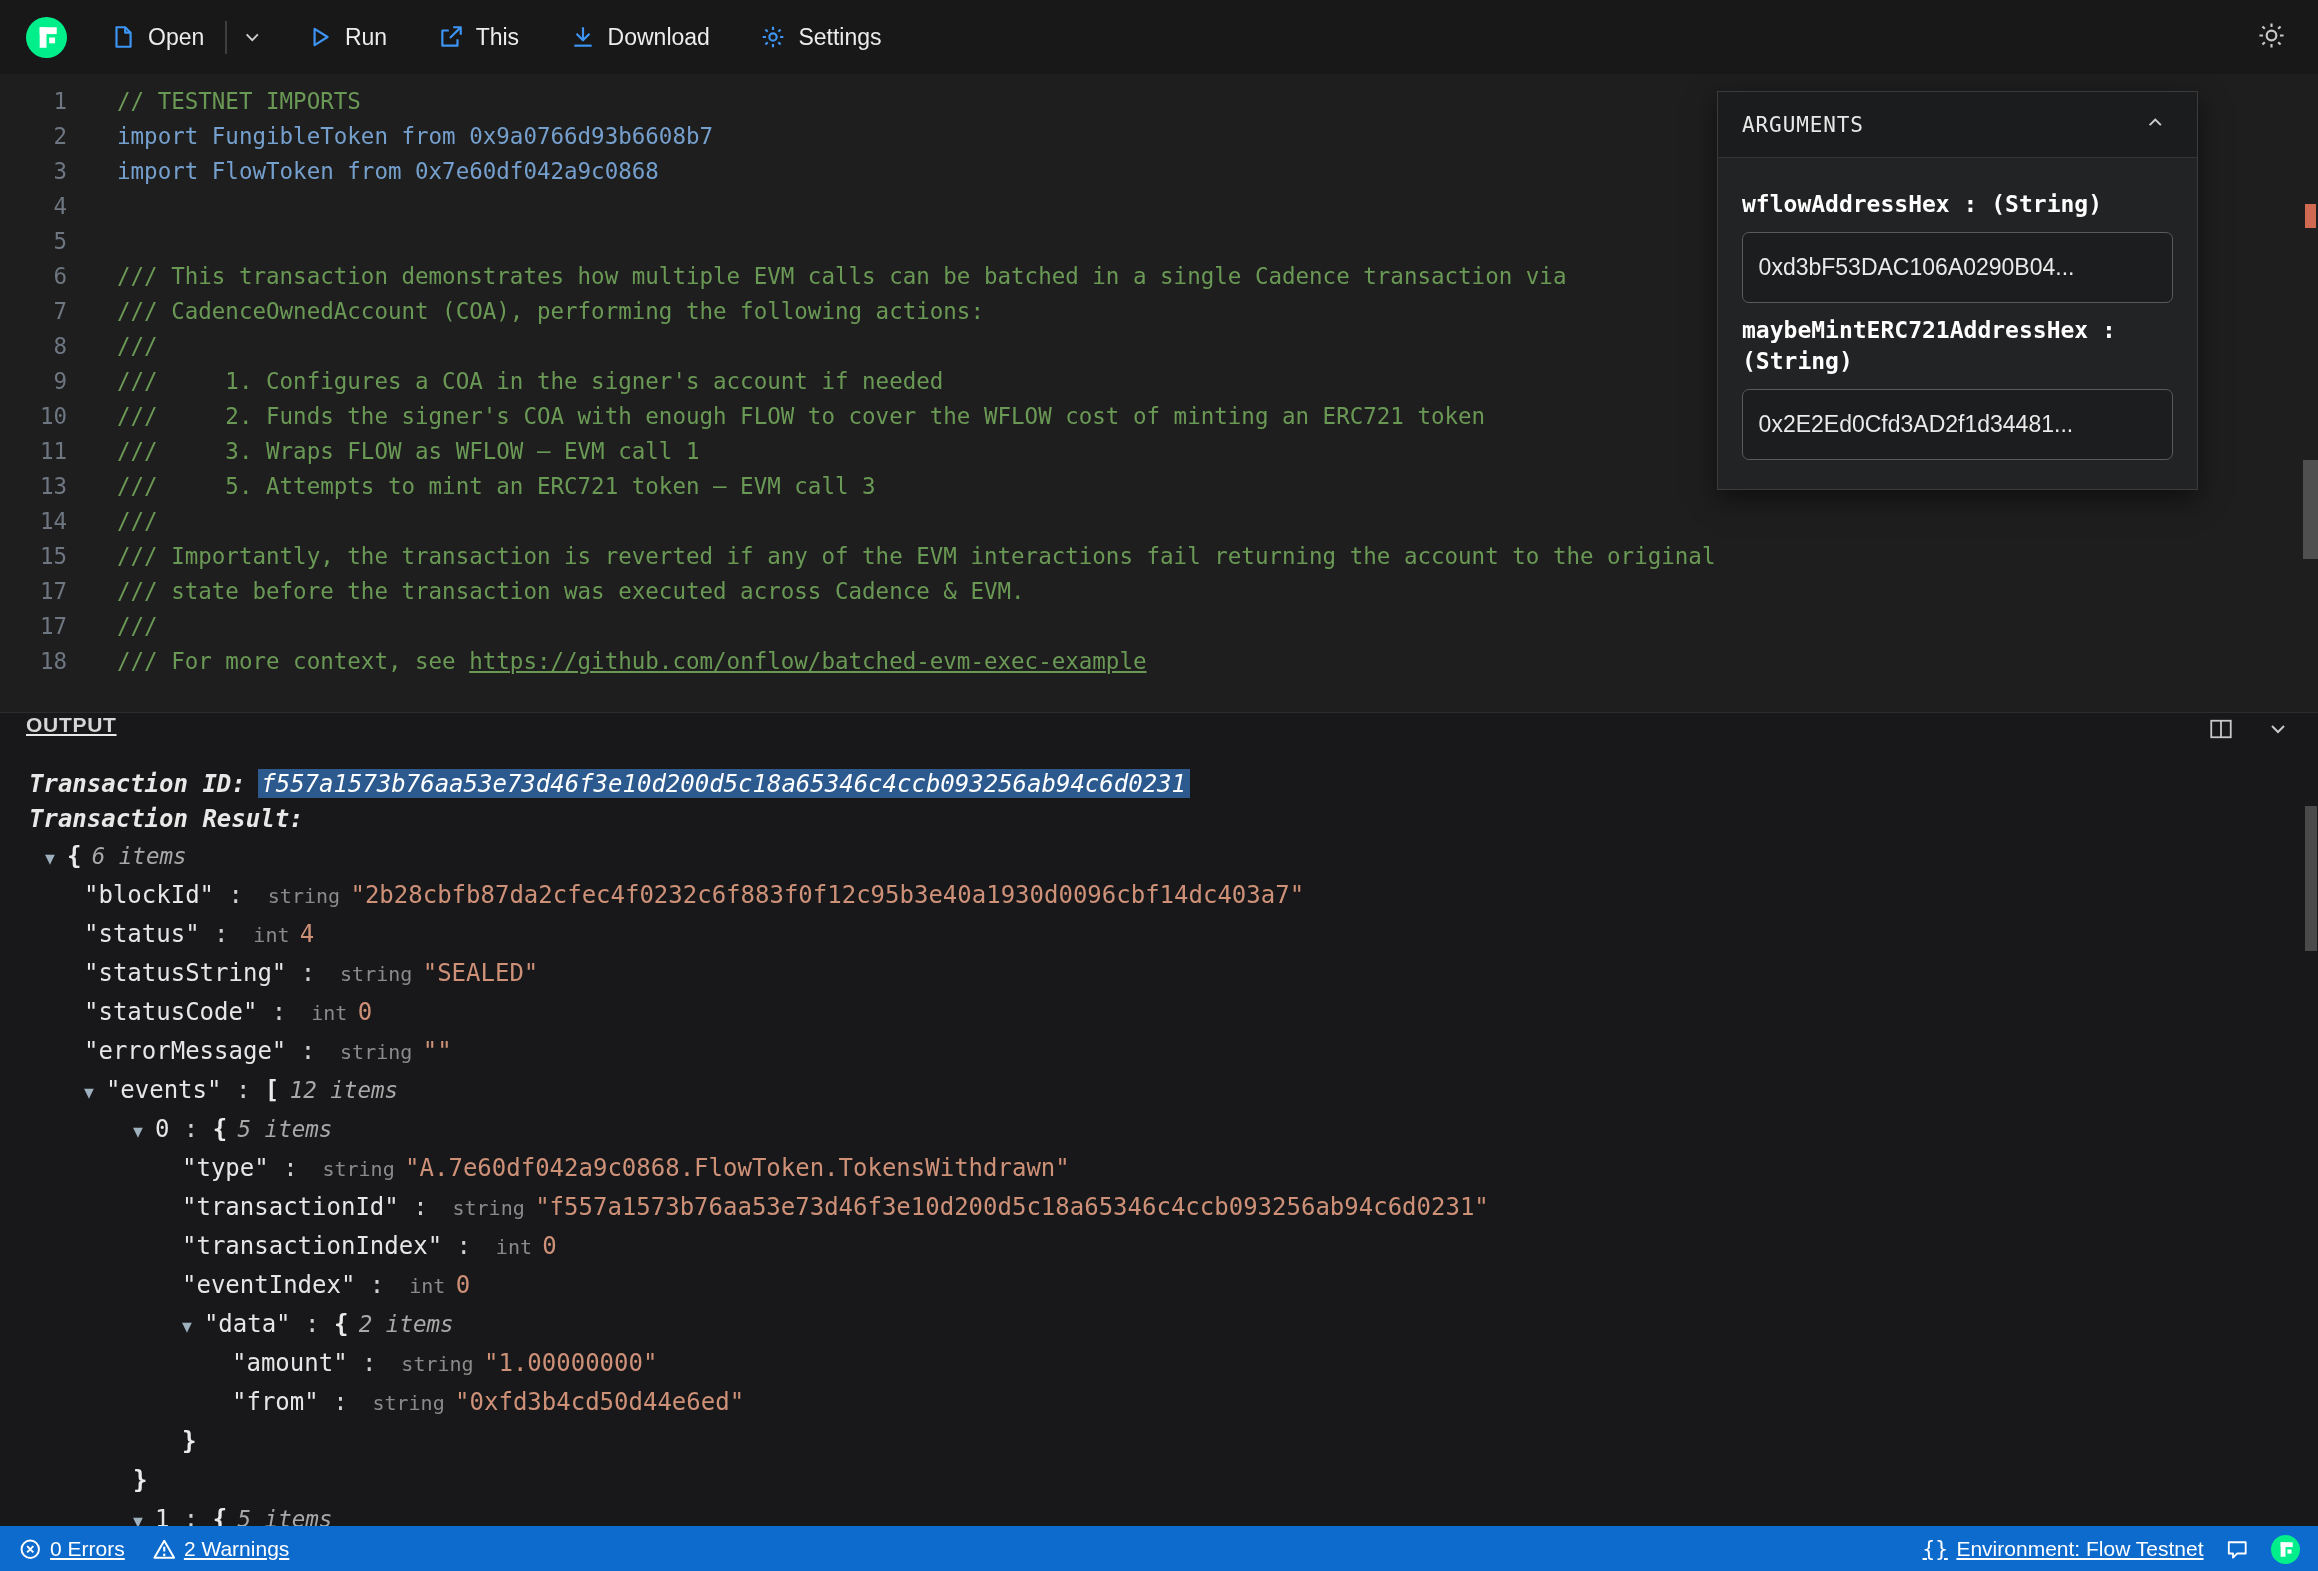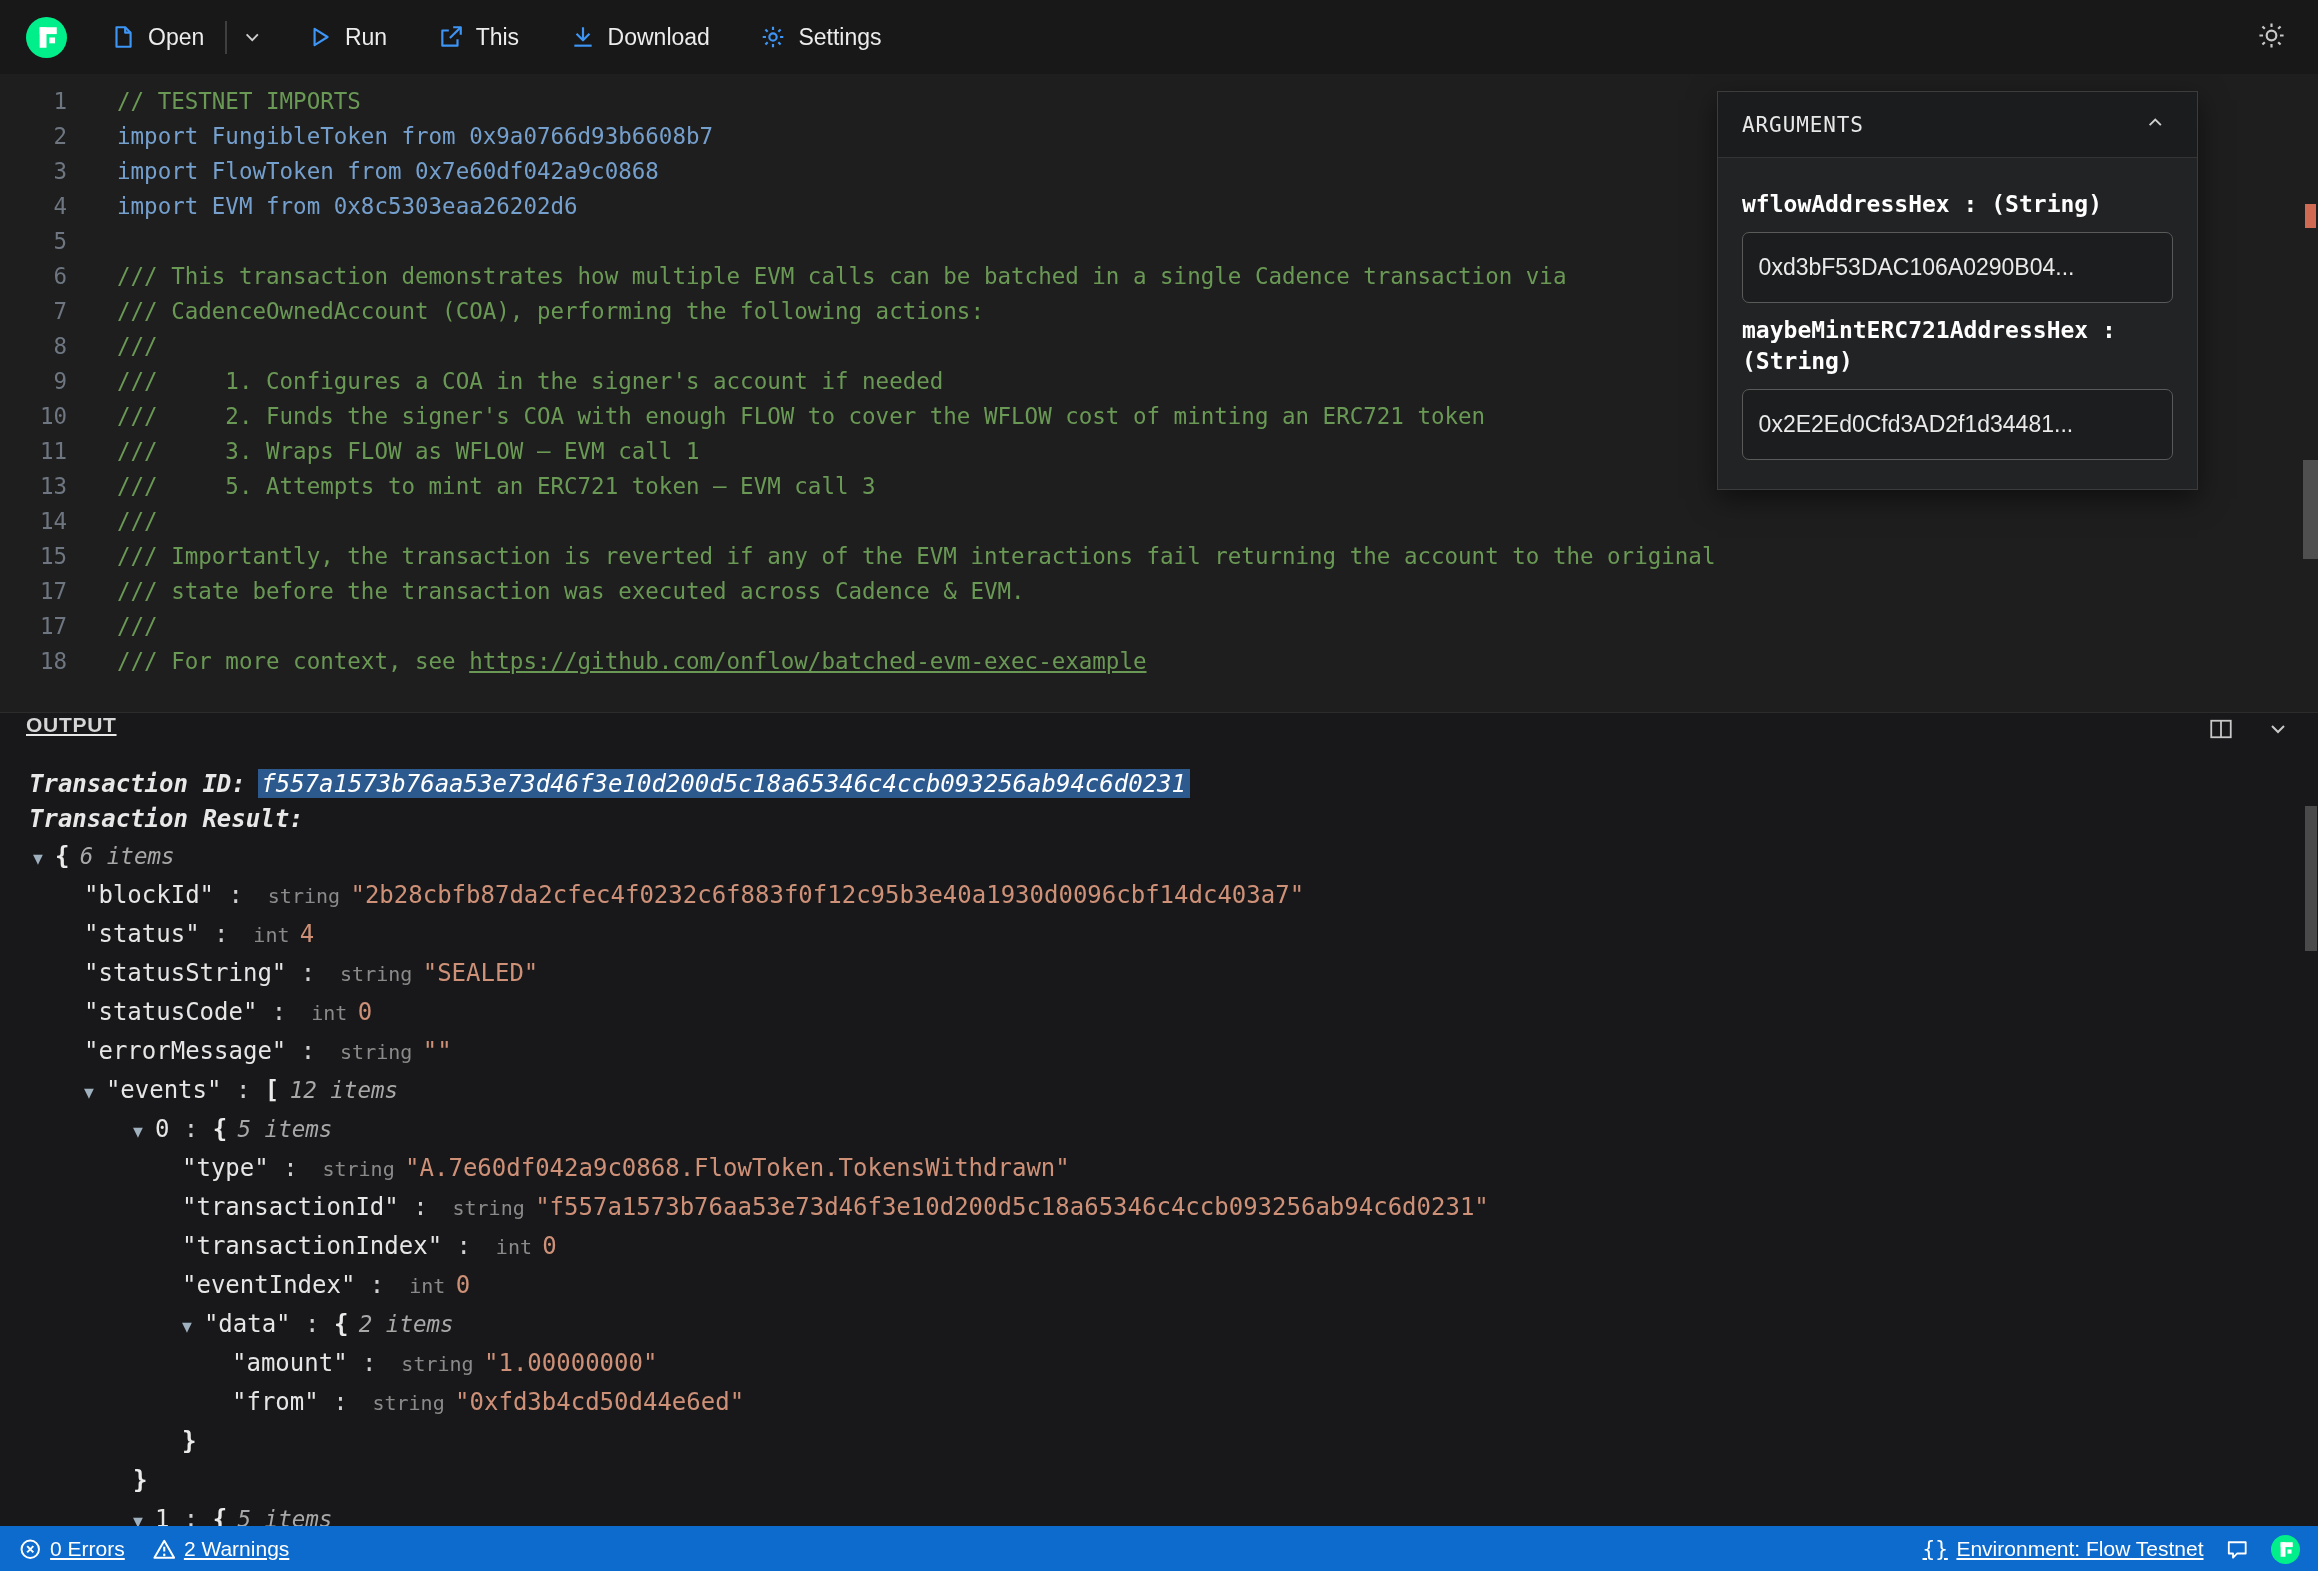--- a/index.html
+++ b/index.html
@@ -147,21 +147,21 @@
           </svg>
       </span>
     </button>
   </header>
 
   <main class="editor">
     <div id="code-lines">
         <div class="code-line"><span class="ln">1</span><span class="code-text comment">// TESTNET IMPORTS</span></div>
         <div class="code-line"><span class="ln">2</span><span class="code-text code">import FungibleToken from 0x9a0766d93b6608b7</span></div>
         <div class="code-line"><span class="ln">3</span><span class="code-text code">import FlowToken from 0x7e60df042a9c0868</span></div>
-        <div class="code-line"><span class="ln">4</span><span class="code-text code">import EVM from 0x8c5303eaa26202d6</span></div>
+        <div class="code-line"><span class="ln">4</span></div>
         <div class="code-line"><span class="ln">5</span><span class="code-text code"></span></div>
         <div class="code-line"><span class="ln">6</span><span class="code-text comment">/// This transaction demonstrates how multiple EVM calls can be batched in a single Cadence transaction via</span></div>
         <div class="code-line"><span class="ln">7</span><span class="code-text comment">/// CadenceOwnedAccount (COA), performing the following actions:</span></div>
         <div class="code-line"><span class="ln">8</span><span class="code-text comment">///</span></div>
         <div class="code-line"><span class="ln">9</span><span class="code-text comment">///     1. Configures a COA in the signer's account if needed</span></div>
         <div class="code-line"><span class="ln">10</span><span class="code-text comment">///     2. Funds the signer's COA with enough FLOW to cover the WFLOW cost of minting an ERC721 token</span></div>
         <div class="code-line"><span class="ln">11</span><span class="code-text comment">///     3. Wraps FLOW as WFLOW — EVM call 1</span></div>
         <div class="code-line"><span class="ln">13</span><span class="code-text comment">///     5. Attempts to mint an ERC721 token — EVM call 3</span></div>
         <div class="code-line"><span class="ln">14</span><span class="code-text comment">///</span></div>
         <div class="code-line"><span class="ln">15</span><span class="code-text comment">/// Importantly, the transaction is reverted if any of the EVM interactions fail returning the account to the original</span></div>
@@ -207,21 +207,21 @@
           </span>
         </button>
       </span>
     </div>
     <div class="output-body">
       <div class="txid-line">
         <span>Transaction ID:</span><span class="txid-val">f557a1573b76aa53e73d46f3e10d200d5c18a65346c4ccb093256ab94c6d0231</span>
       </div>
       <div class="txres-line">Transaction Result:</div>
       <div id="output-tree">
-          <div class="trow" style="padding-left: 33px;"><span class="tri">▼</span><span class="tpunct">{</span><span class="tmeta">6 items</span></div>
+          <div class="trow" style="padding-left: 45px;"><span class="tri">▼</span><span class="tpunct">{</span><span class="tmeta">6 items</span></div>
           <div class="trow" style="padding-left: 84px;"><span class="tkey">"blockId"</span><span class="tcolon"> : </span><span class="ttype">string</span><span class="tval">"2b28cbfb87da2cfec4f0232c6f883f0f12c95b3e40a1930d0096cbf14dc403a7"</span></div>
           <div class="trow" style="padding-left: 84px;"><span class="tkey">"status"</span><span class="tcolon"> : </span><span class="ttype">int</span><span class="tval">4</span></div>
           <div class="trow" style="padding-left: 84px;"><span class="tkey">"statusString"</span><span class="tcolon"> : </span><span class="ttype">string</span><span class="tval">"SEALED"</span></div>
           <div class="trow" style="padding-left: 84px;"><span class="tkey">"statusCode"</span><span class="tcolon"> : </span><span class="ttype">int</span><span class="tval">0</span></div>
           <div class="trow" style="padding-left: 84px;"><span class="tkey">"errorMessage"</span><span class="tcolon"> : </span><span class="ttype">string</span><span class="tval">""</span></div>
           <div class="trow" style="padding-left: 84px;"><span class="tri">▼</span><span class="tkey">"events"</span><span class="tcolon"> : </span><span class="tpunct">[</span><span class="tmeta">12 items</span></div>
           <div class="trow" style="padding-left: 133px;"><span class="tri">▼</span><span class="tkey">0</span><span class="tcolon"> : </span><span class="tpunct">{</span><span class="tmeta">5 items</span></div>
           <div class="trow" style="padding-left: 182px;"><span class="tkey">"type"</span><span class="tcolon"> : </span><span class="ttype">string</span><span class="tval">"A.7e60df042a9c0868.FlowToken.TokensWithdrawn"</span></div>
           <div class="trow" style="padding-left: 182px;"><span class="tkey">"transactionId"</span><span class="tcolon"> : </span><span class="ttype">string</span><span class="tval">"f557a1573b76aa53e73d46f3e10d200d5c18a65346c4ccb093256ab94c6d0231"</span></div>
           <div class="trow" style="padding-left: 182px;"><span class="tkey">"transactionIndex"</span><span class="tcolon"> : </span><span class="ttype">int</span><span class="tval">0</span></div>

